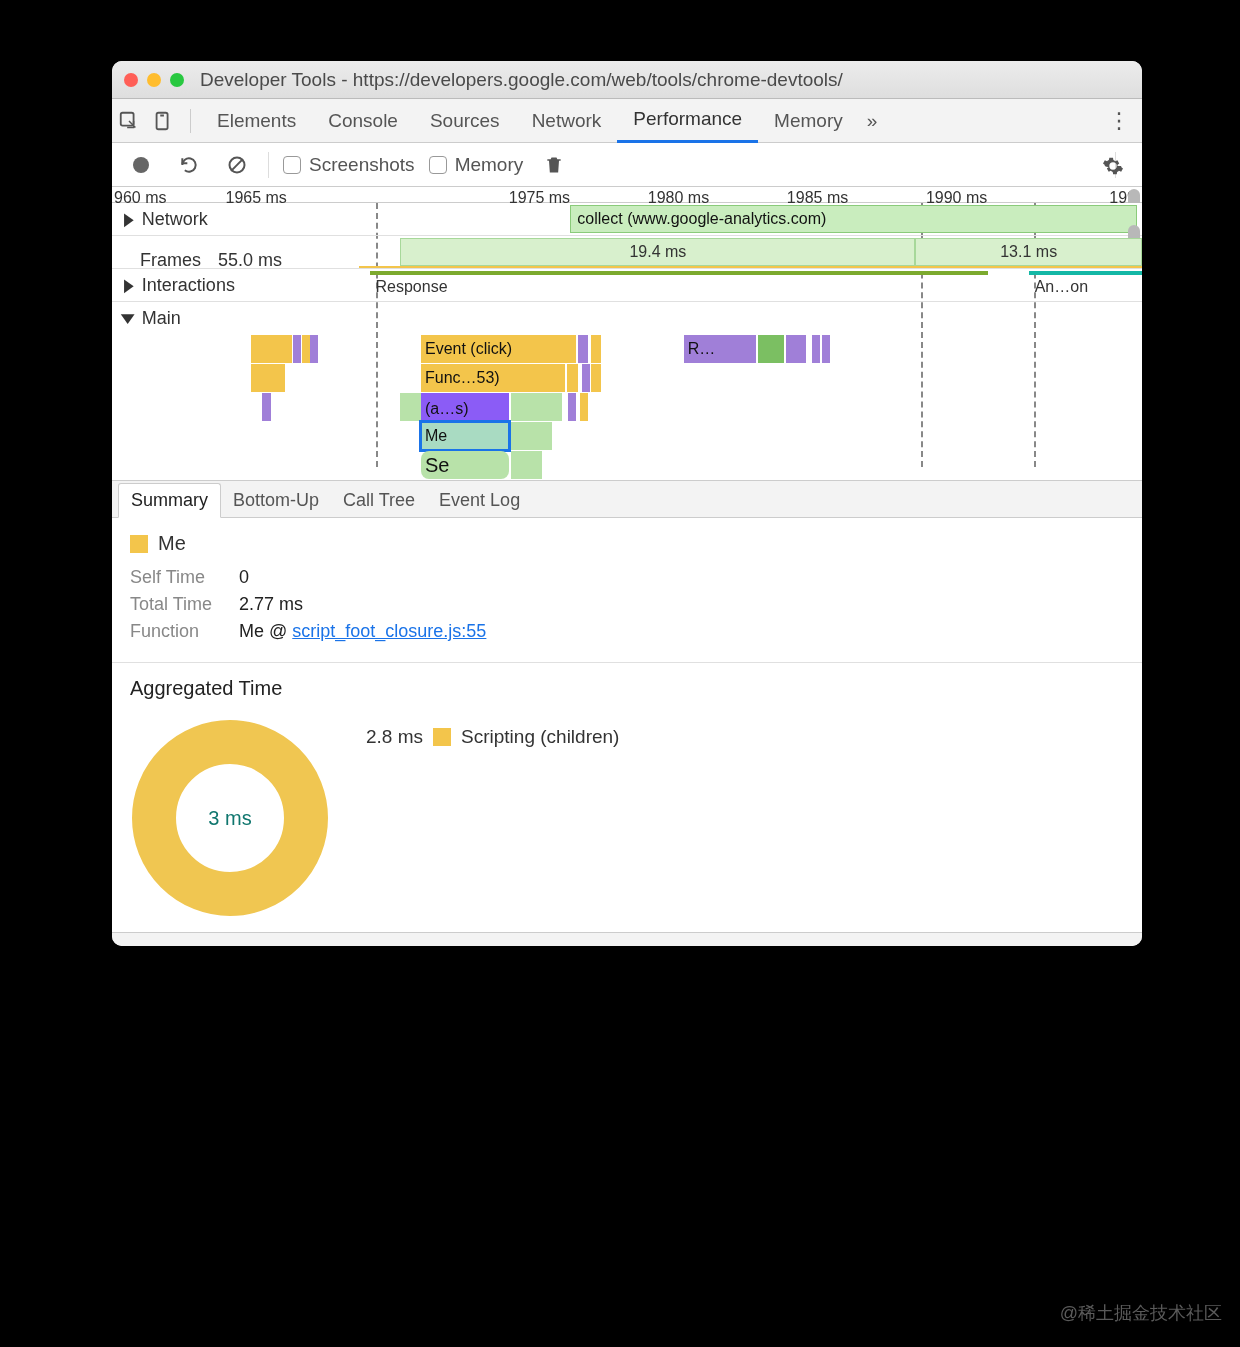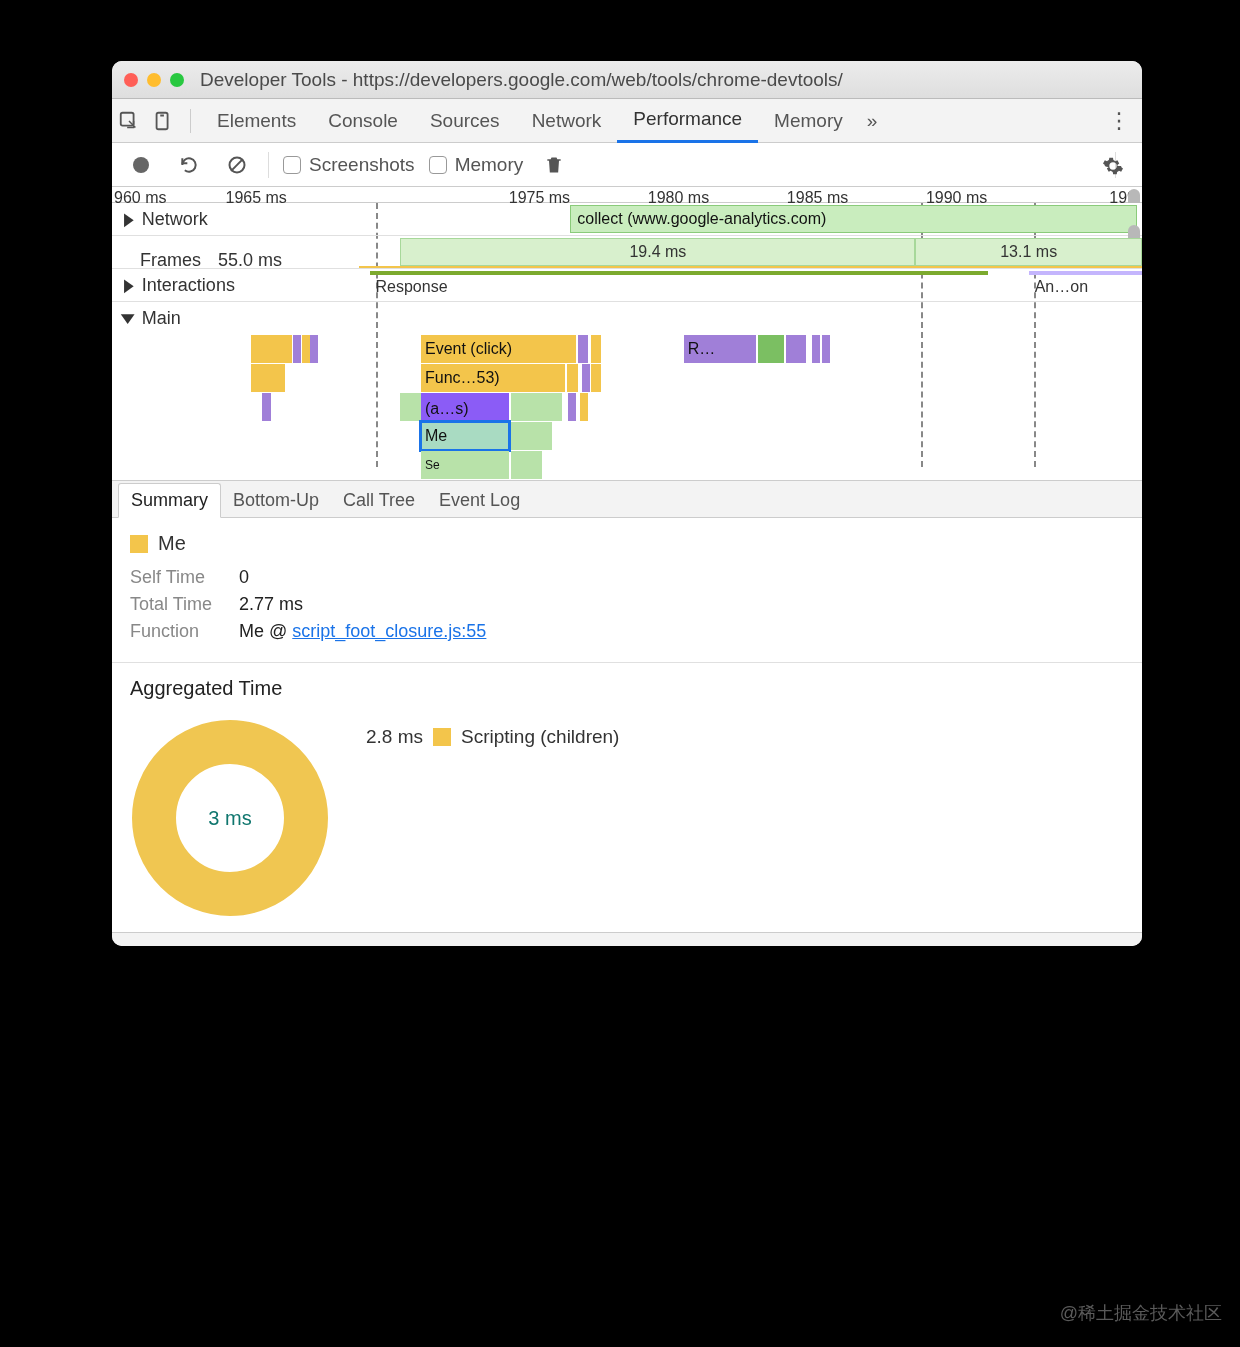--- a/index.html
+++ b/index.html
@@ -232,21 +232,21 @@
 
     <div class="track">
       <div class="track-label">
           <span class="disc">▶</span>
           <span>Interactions</span>
         </div>
       <div class="track-area">
         <div class="bar" style="left:25%;width:60%;background:transparent;border-top:4px solid #7caa2e;">
             <span>Response</span>
           </div>
-        <div class="bar" style="left:89%;width:11%;background:transparent;border-top:4px solid #c4b5fd;">
+        <div class="bar" style="left:89%;width:11%;background:transparent;border-top:4px solid #14b8a6;">
             <span>An…on</span>
           </div>
       </div>
     </div>
 
     <div class="track" style="border-bottom:0;">
       <div class="track-label">
           <span class="disc" style="transform:rotate(90deg) scaleX(.7);">▶</span>
           <span>Main</span>
         </div>
@@ -280,21 +280,21 @@
           <div class="stripe" style="left: 30%; width: 8.5%; background: #8b5cf6; color: rgb(17, 17, 17); font-size: 16px; display: flex; align-items: center; padding: 16px 4px; overflow: hidden; white-space: nowrap;">(a…s)</div>
           <div class="stripe" style="left: 38.7%; width: 5%; background: rgb(184, 226, 169); color: rgb(17, 17, 17); font-size: 16px; display: flex; align-items: center; padding: 0px 4px; overflow: hidden; white-space: nowrap;"></div>
           <div class="stripe" style="left: 44.3%; width: 0.7%; background: rgb(160, 127, 216); color: rgb(17, 17, 17); font-size: 16px; display: flex; align-items: center; padding: 0px 4px; overflow: hidden; white-space: nowrap;"></div>
           <div class="stripe" style="left: 45.4%; width: 0.7%; background: rgb(243, 197, 75); color: rgb(17, 17, 17); font-size: 16px; display: flex; align-items: center; padding: 0px 4px; overflow: hidden; white-space: nowrap;"></div>
         </div>
         <div class="flame-row">
           <div class="stripe" style="left: 30%; width: 8.5%; background: rgb(169, 219, 194); color: rgb(17, 17, 17); font-size: 16px; display: flex; align-items: center; padding: 0px 4px; overflow: hidden; white-space: nowrap; outline: rgb(26, 115, 232) solid 3px; outline-offset: -1px;">Me</div>
           <div class="stripe" style="left: 38.7%; width: 4%; background: rgb(184, 226, 169); color: rgb(17, 17, 17); font-size: 16px; display: flex; align-items: center; padding: 0px 4px; overflow: hidden; white-space: nowrap;"></div>
         </div>
         <div class="flame-row">
-          <div class="stripe" style="left: 30%; width: 8.5%; background: rgb(184, 226, 169); color: rgb(17, 17, 17); font-size: 12px; display: flex; align-items: center; padding: 0px 4px; overflow: hidden; white-space: nowrap;">Se</div>
+          <div class="stripe" style="left: 30%; width: 8.5%; background: rgb(184, 226, 169); color: rgb(17, 17, 17); font-size: 20px; display: flex; align-items: center; padding: 0px 4px; overflow: hidden; white-space: nowrap; border-radius: 8px;">Se</div>
           <div class="stripe" style="left: 38.7%; width: 3%; background: rgb(184, 226, 169); color: rgb(17, 17, 17); font-size: 16px; display: flex; align-items: center; padding: 0px 4px; overflow: hidden; white-space: nowrap;"></div>
         </div>
       </div>
   </div>
 
   <div class="dtabs">
     <div class="dtab active"><span>Summary</span></div>
     <div class="dtab"><span>Bottom-Up</span></div>
     <div class="dtab"><span>Call Tree</span></div>
     <div class="dtab"><span>Event Log</span></div>

